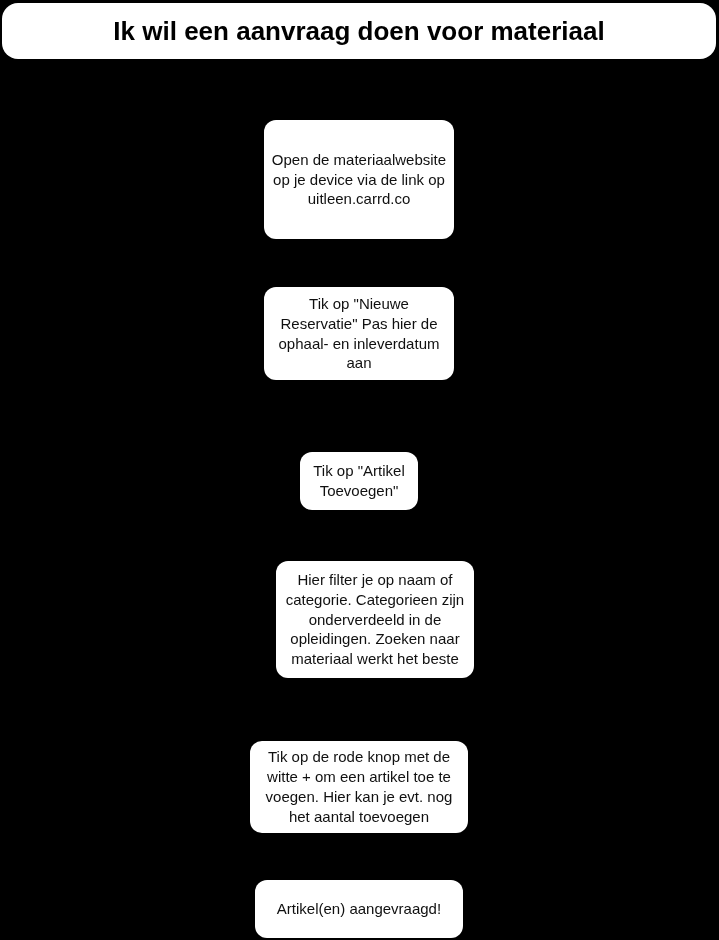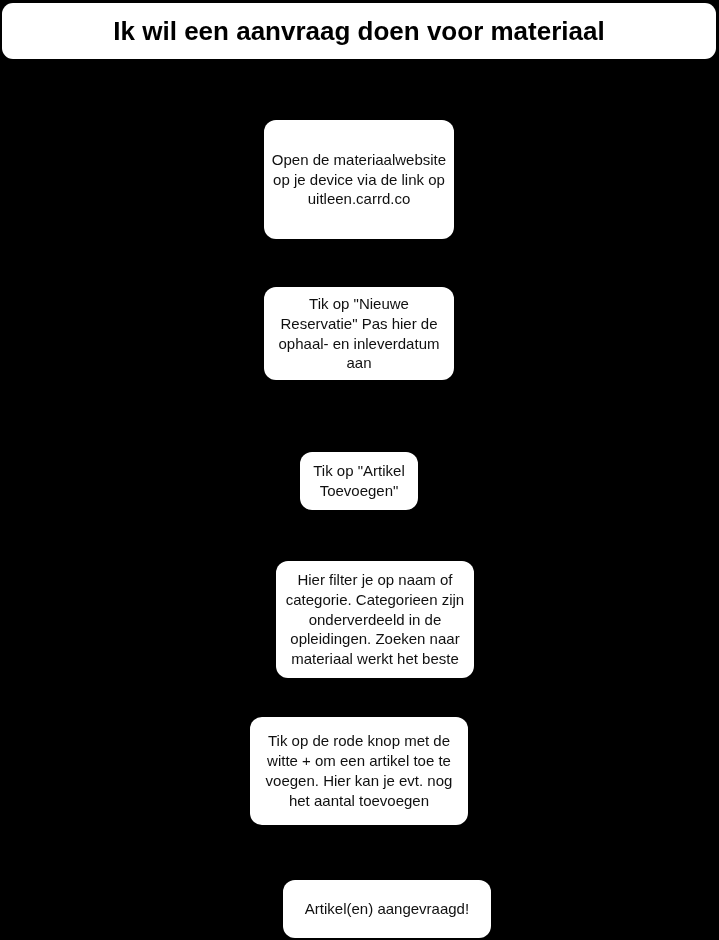--- a/index.html
+++ b/index.html
@@ -25,21 +25,21 @@
   }
 
   
   #title-banner {
     position: absolute;
     left: 2px;
     top: 3px;
     width: 714px;
     height: 56px;
     background: #ffffff;
-    border-radius: 11px;
+    border-radius: 16px;
     display: flex;
     align-items: center;
     justify-content: center;
     box-sizing: border-box;
   }
   #title-banner .title-text {
     font-size: 26px;
     font-weight: bold;
     color: #000000;
     letter-spacing: 0px;
@@ -65,22 +65,22 @@
     text-align: center;
     display: block;
     width: 100%;
   }
 
   
   #step-box-1 { left: 264px; top: 120px;  width: 190px; height: 119px; }
   #step-box-2 { left: 264px; top: 287px;  width: 190px; height: 93px;  }
   #step-box-3 { left: 300px; top: 452px;  width: 118px; height: 58px;  }
   #step-box-4 { left: 276px; top: 561px;  width: 198px; height: 117px; }
-  #step-box-5 { left: 250px; top: 717px;  width: 218px; height: 108px; }
-  #step-box-6 { left: 255px; top: 880px;  width: 208px; height: 58px; margin-left: 28px;  }
+  #step-box-5 { left: 250px; top: 741px;  width: 218px; height: 92px; }
+  #step-box-6 { left: 255px; top: 880px;  width: 208px; height: 58px;  }
 </style>
 </head>
 <body>
 
 <div id="flowchart-canvas">
 
   <div id="title-banner">
     <span class="title-text">Ik wil een aanvraag doen voor materiaal</span>
   </div>
 

